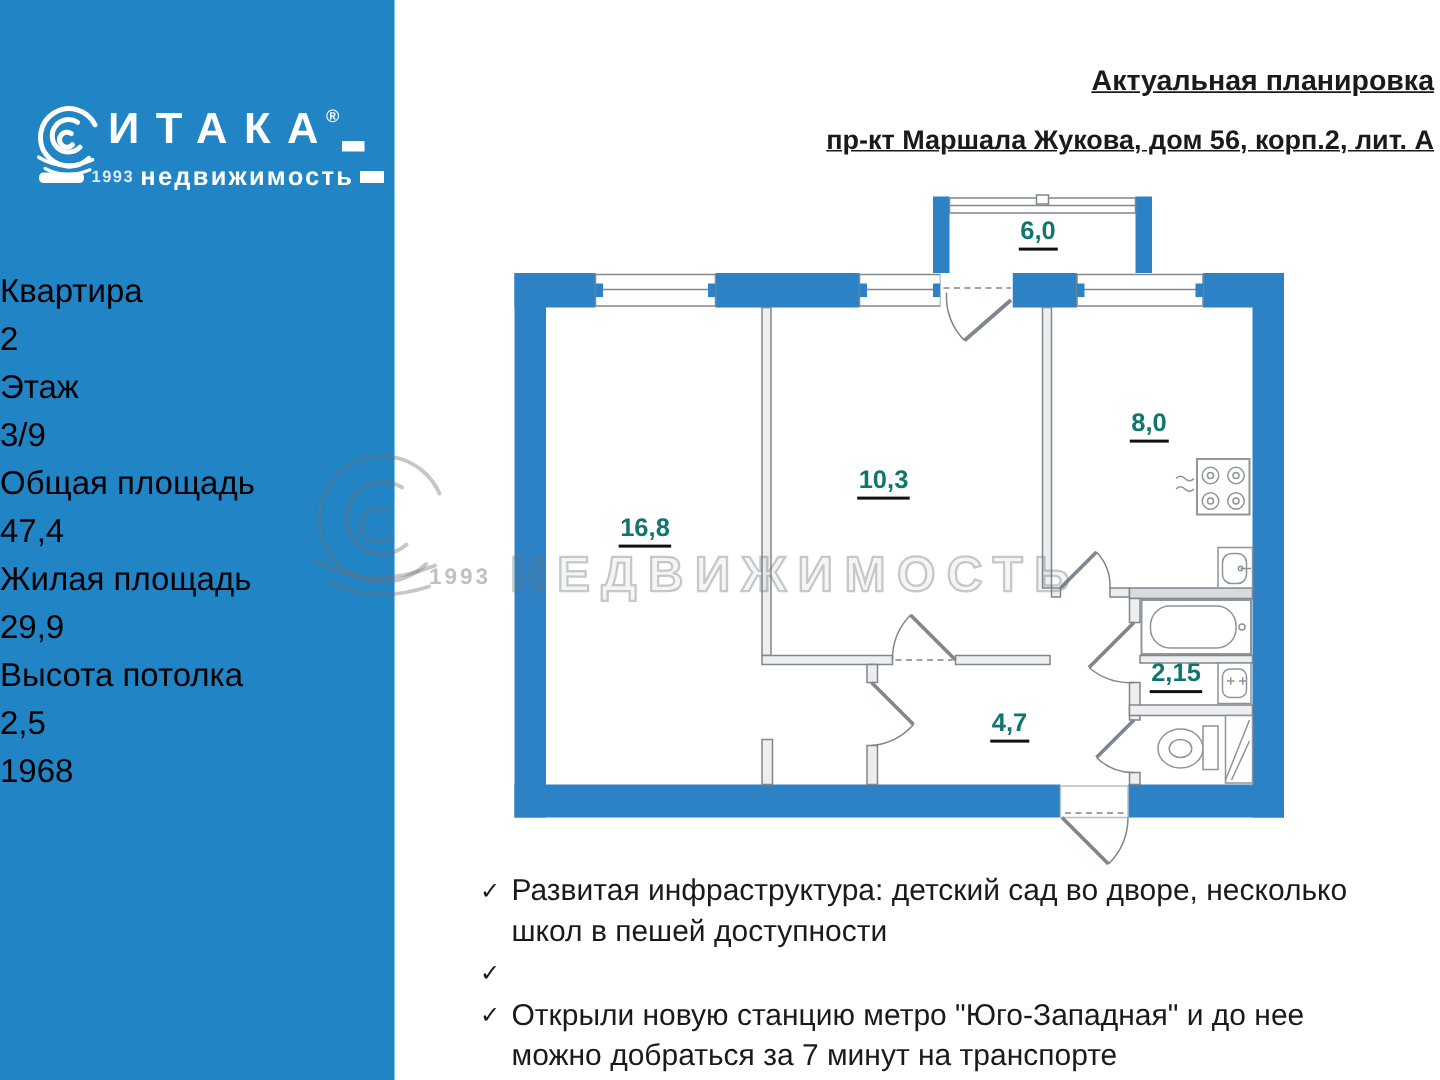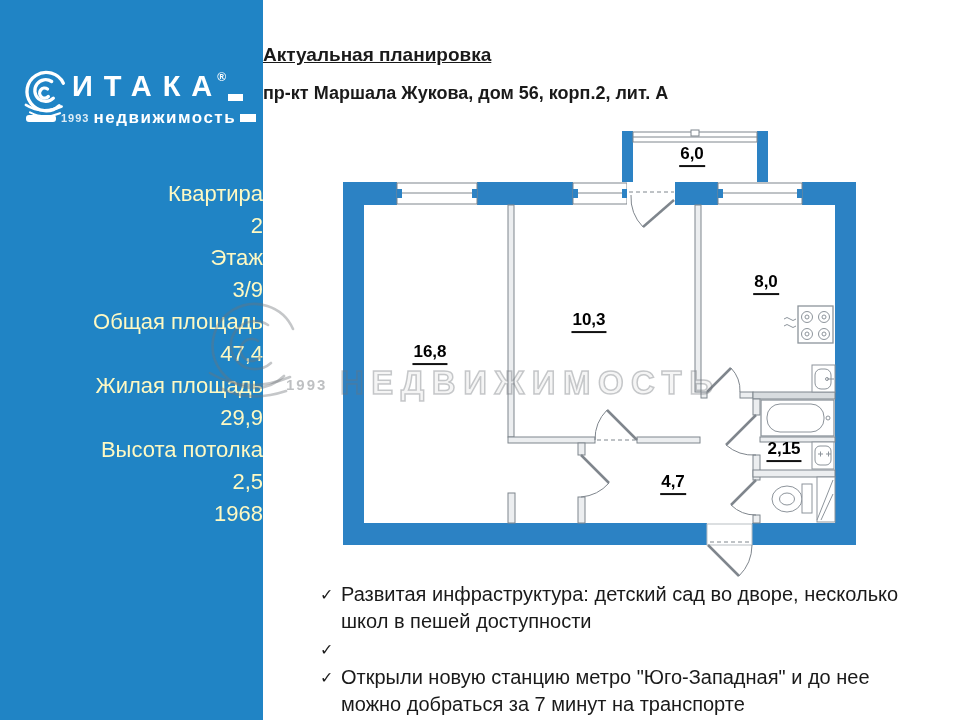--- a/index.html
+++ b/index.html
@@ -14,31 +14,31 @@
   .logo-swirl{position:absolute;left:2px;top:2px;}
   .logo-brandrow{position:absolute;left:54px;top:8px;display:flex;align-items:flex-start;}
   .logo-brand{color:#fff;font-size:29px;font-weight:700;letter-spacing:11px;line-height:1;}
   .logo-reg{color:#fff;font-size:12px;font-weight:700;margin-left:-6px;margin-top:-2px;}
   .logo-dash{display:inline-block;width:15px;height:7px;background:#fff;margin-left:2px;margin-top:22px;}
   .logo-subrow{position:absolute;left:8px;top:44px;display:flex;align-items:center;}
   .logo-bar{width:30px;height:7px;background:#fff;border-radius:3px;margin-right:5px;}
   .logo-year{color:#ffffff;opacity:.85;font-size:11px;font-weight:700;letter-spacing:1px;margin-right:4px;}
   .logo-sub{color:#fff;font-size:17px;font-weight:700;letter-spacing:1.5px;}
   .logo-endbar{width:16px;height:8px;background:#fff;margin-left:4px;}
-  .side-info{position:absolute;left:0;top:178px;width:263px;text-align:right;
-    color:#fef9c3;font-size:22px;line-height:32px;}
-  
-  .header{position:absolute;left:263px;top:44px;width:693px;text-align:left;color:#1A1A1A;}
+  .side-info{position:absolute;left:0;top:178px;width:263px;text-align:left;
+    color:#000000;font-size:22px;line-height:32px;}
+  
+  .header{position:absolute;left:263px;top:44px;width:693px;text-align:right;color:#1A1A1A;text-decoration:underline;}
   .header .title{font-size:19px;font-weight:700;text-decoration:underline;}
   .header .address{font-size:18px;font-weight:700;margin-top:17px;}
   
   .plan{position:absolute;left:340px;top:128px;width:520px;height:460px;}
   .plan svg{position:absolute;left:0;top:0;}
   .rlabel{position:absolute;transform:translate(-50%,-55%);white-space:nowrap;
-    font-size:17px;font-weight:700;color:#000000;border-bottom:2px solid #111;
+    font-size:17px;font-weight:700;color:#0f766e;border-bottom:2px solid #111;
     padding:0 1px 1px 1px;line-height:1.1;z-index:3;}
   
   .watermark{position:absolute;left:0;top:0;width:960px;height:720px;pointer-events:none;z-index:2;}
   .wm-brand{position:absolute;left:343px;top:284px;font-size:84px;font-weight:700;
     letter-spacing:24px;line-height:1;color:rgba(110,115,120,0.07);
     -webkit-text-stroke:1.6px rgba(110,115,120,0.38);}
   .wm-reg{font-size:30px;letter-spacing:0;vertical-align:super;}
   .wm-sub{position:absolute;left:340px;top:366px;font-size:33px;font-weight:700;
     letter-spacing:7.5px;line-height:1;color:rgba(110,115,120,0.07);
     -webkit-text-stroke:1.5px rgba(110,115,120,0.38);}

